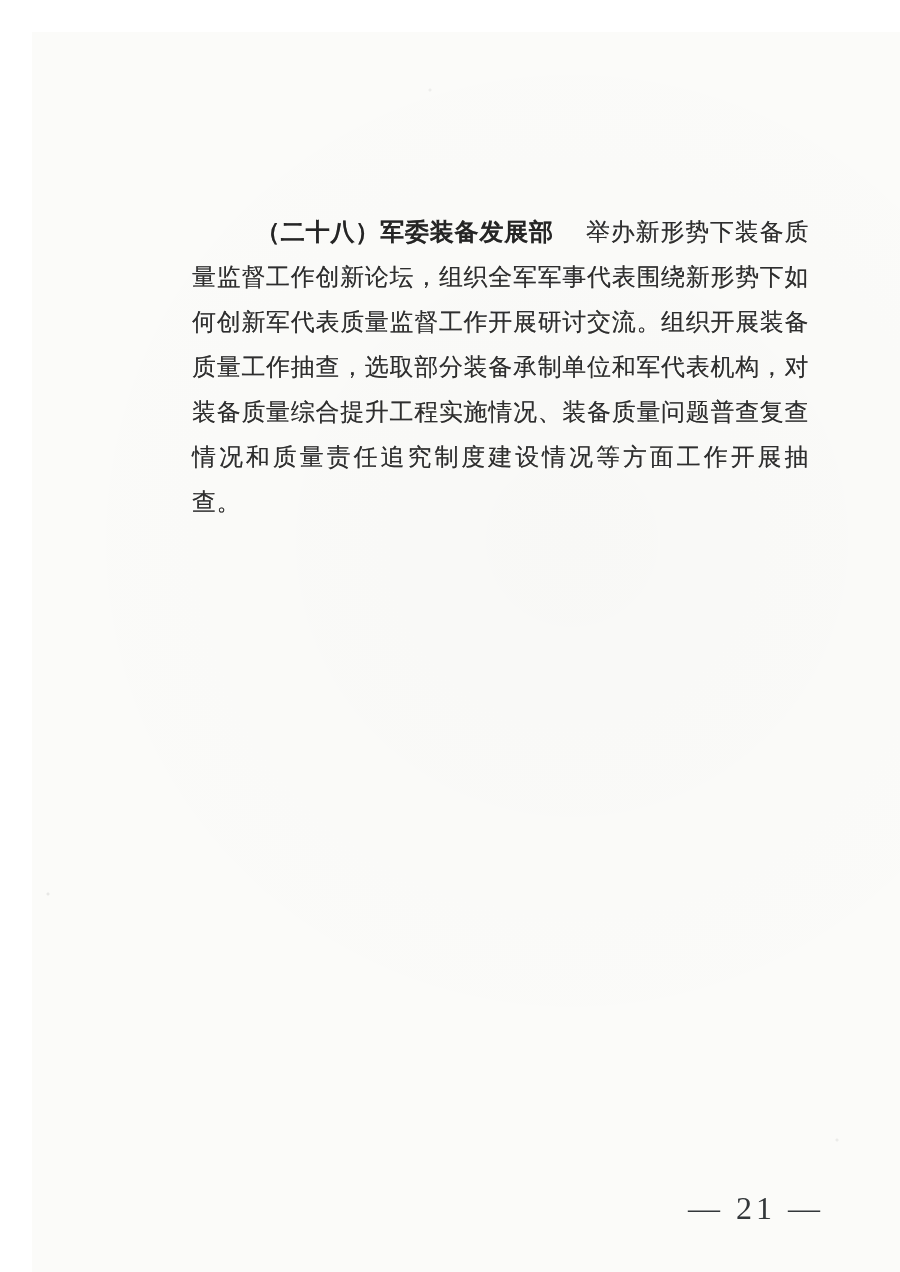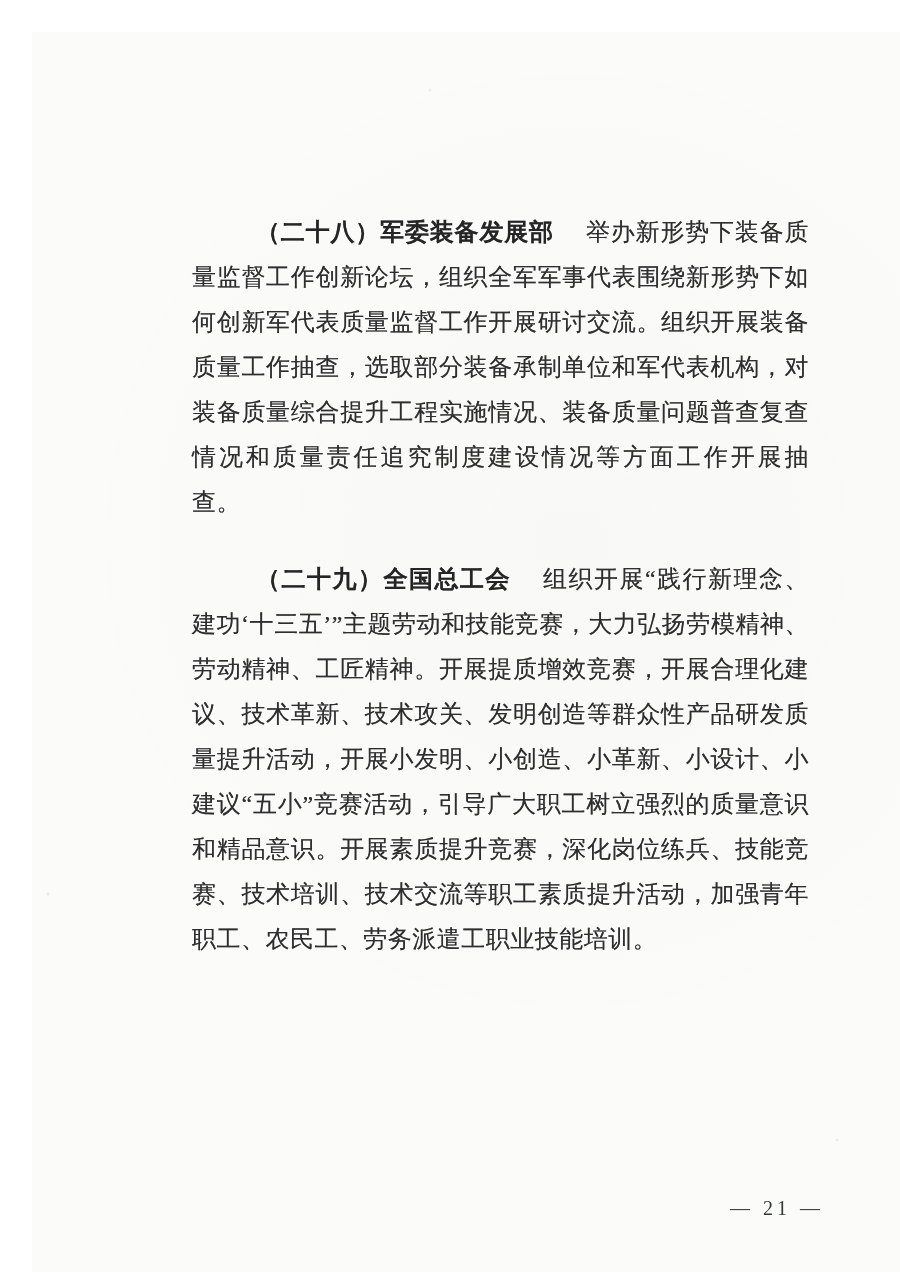--- a/index.html
+++ b/index.html
@@ -53,36 +53,35 @@
 
   .para .label {
     font-weight: bold;
     color: #252525;
   }
 
   .page-number {
     position: absolute;
     top: 1144px;
     right: 92px;
-    font-size: 20px;
+    font-size: 32px;
     line-height: 32px;
     letter-spacing: 4px;
     color: #33373a;
     white-space: nowrap;
   }
 </style>
 </head>
 <body>
 
 <div class="page">
 
   <div class="content">
 
     <p class="para"><span class="label">（二十八）军委装备发展部</span><span>举办新形势下装备质量监督工作创新论坛，组织全军军事代表围绕新形势下如何创新军代表质量监督工作开展研讨交流。组织开展装备质量工作抽查，选取部分装备承制单位和军代表机构，对装备质量综合提升工程实施情况、装备质量问题普查复查情况和质量责任追究制度建设情况等方面工作开展抽查。</span></p>
 
-    <p class="para"><span class="label">（二十九）全国总工会</span><span>组织开展“践行新理念、建功‘十三五’”主题劳动和技能竞赛，大力弘扬劳模精神、劳动精神、工匠精神。开展提质增效竞赛，开展合理化建议、技术革新、技术攻关、发明创造等群众性产品研发质量提升活动，开展小发明、小创造、小革新、小设计、小建议“五小”竞赛活动，引导广大职工树立强烈的质量意识和精品意识。开展素质提升竞赛，深化岗位练兵、技能竞赛、技术培训、技术交流等职工素质提升活动，加强青年职工、农民工、劳务派遣工职业技能培训。</span></p>
 
 
   </div>
 
   <div class="page-number">— 21 —</div>
 
 </div>
 
 </body></html>

